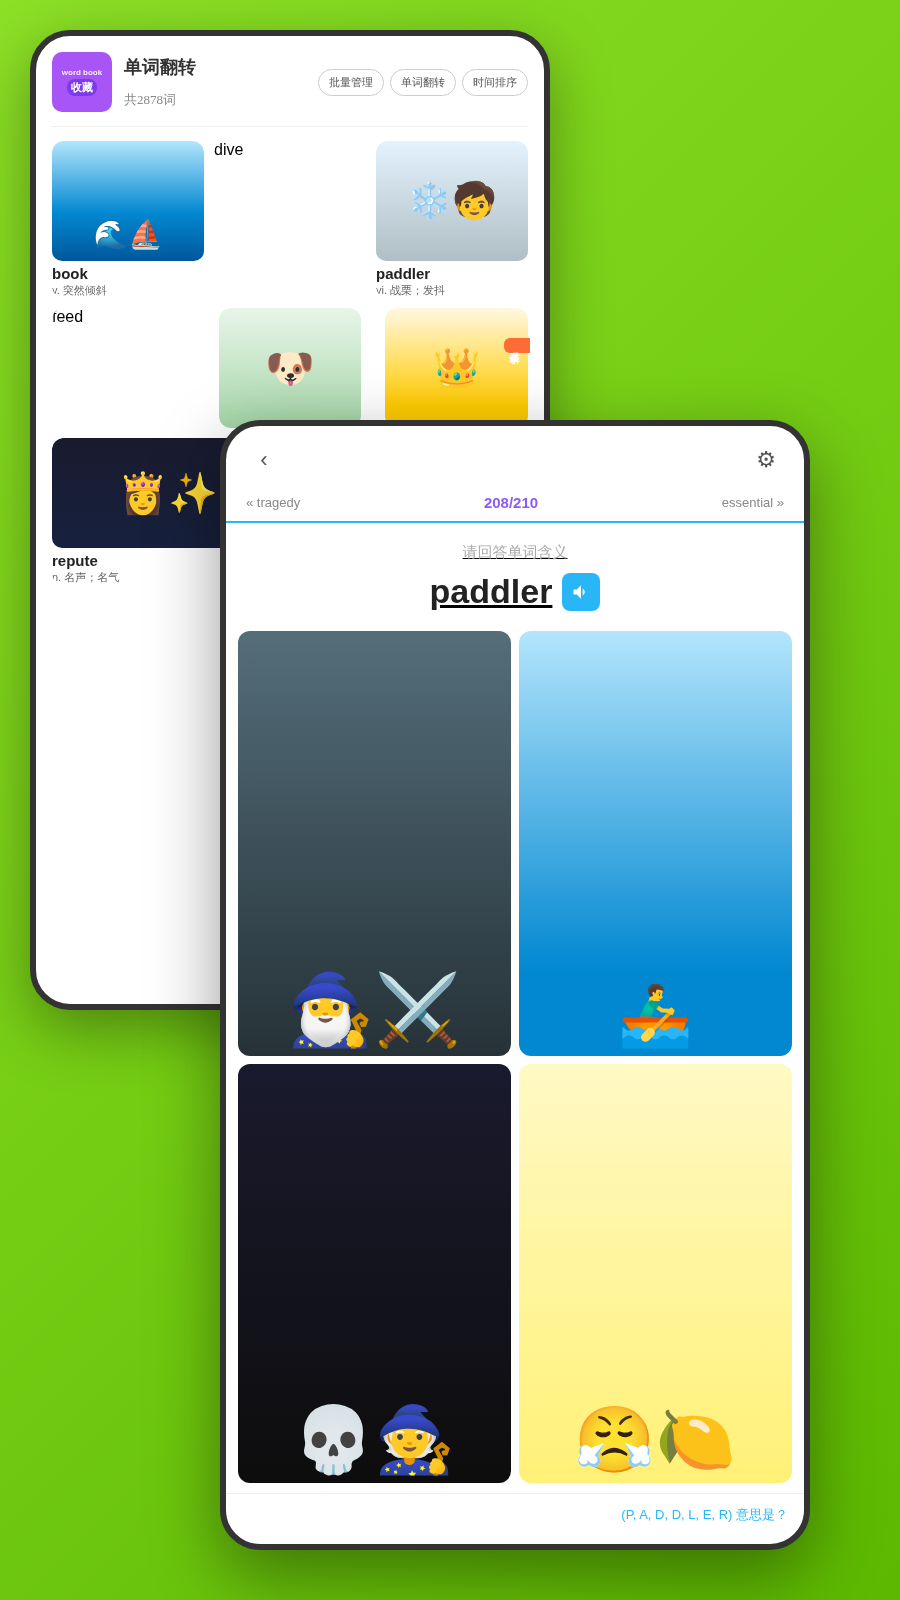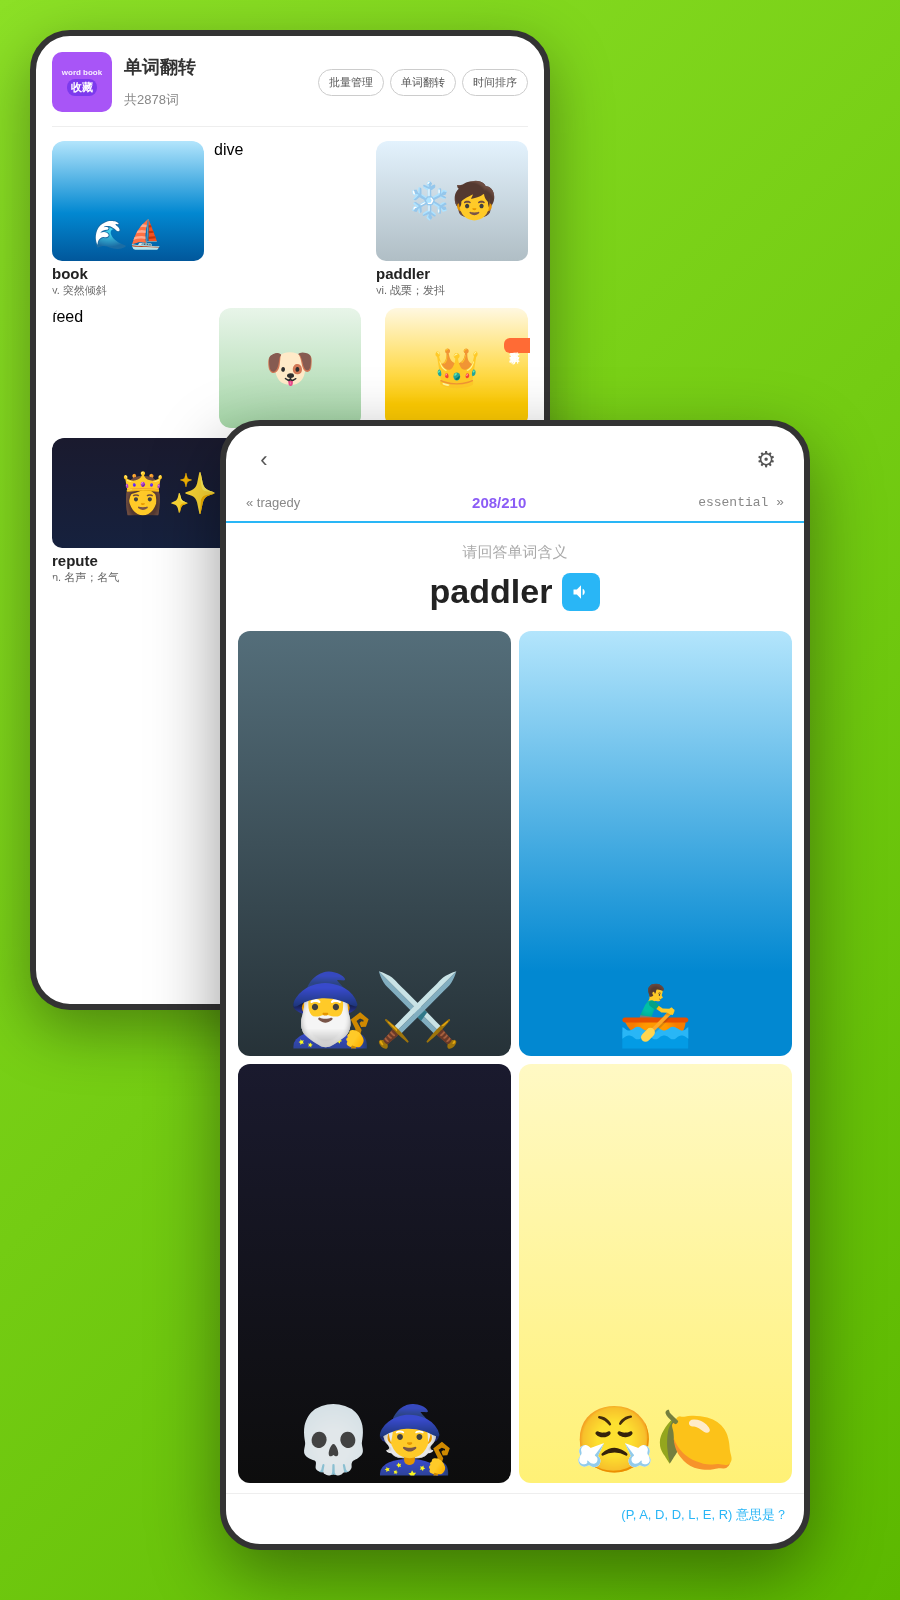--- a/index.html
+++ b/index.html
@@ -52,21 +52,21 @@
       font-size: 10px;
       color: white;
       font-weight: bold;
       flex-direction: column;
       line-height: 1.2;
     }
     .wordbook-icon .top-label { font-size: 8px; opacity: 0.9; }
     .wordbook-icon .main-label { font-size: 11px; font-weight: 900; background: #7c3aed; padding: 2px 4px; border-radius: 8px; margin-top: 2px; }
     .wordbook-title-area { flex: 1; }
     .wordbook-title { font-size: 18px; font-weight: 600; color: #333; }
-    .wordbook-count { font-size: 13px; color: #888; margin-top: 12px; }
+    .wordbook-count { font-size: 13px; color: #888; margin-top: 12px; font-family: Liberation Serif, serif; }
     .wordbook-actions { display: flex; gap: 6px; }
     .wb-btn {
       padding: 5px 10px;
       border: 1.5px solid #ccc;
       border-radius: 16px;
       font-size: 11px;
       color: #555;
       background: #fff;
       cursor: pointer;
     }
@@ -222,26 +222,27 @@
     
     .quiz-progress-nav {
       display: flex;
       align-items: center;
       justify-content: space-between;
       padding: 6px 20px 10px;
       border-bottom: 2px solid #29b6f6;
     }
     .prog-prev { font-size: 13px; color: #888; }
     .prog-current { font-size: 15px; font-weight: 700; color: #8b5cf6; }
-    .prog-next { font-size: 13px; color: #888; font-family: Liberation Mono, monospace; }
+    .prog-next { font-size: 13px; color: #888; }
 
     
     .quiz-question-area {
       text-align: center;
       padding: 20px 20px 10px;
+      text-decoration: underline;
     }
     .quiz-prompt { font-size: 15px; color: #aaa; margin-bottom: 10px; }
     .quiz-word-row {
       display: flex;
       align-items: center;
       justify-content: center;
       gap: 10px;
     }
     .quiz-word {
       font-size: 34px;

